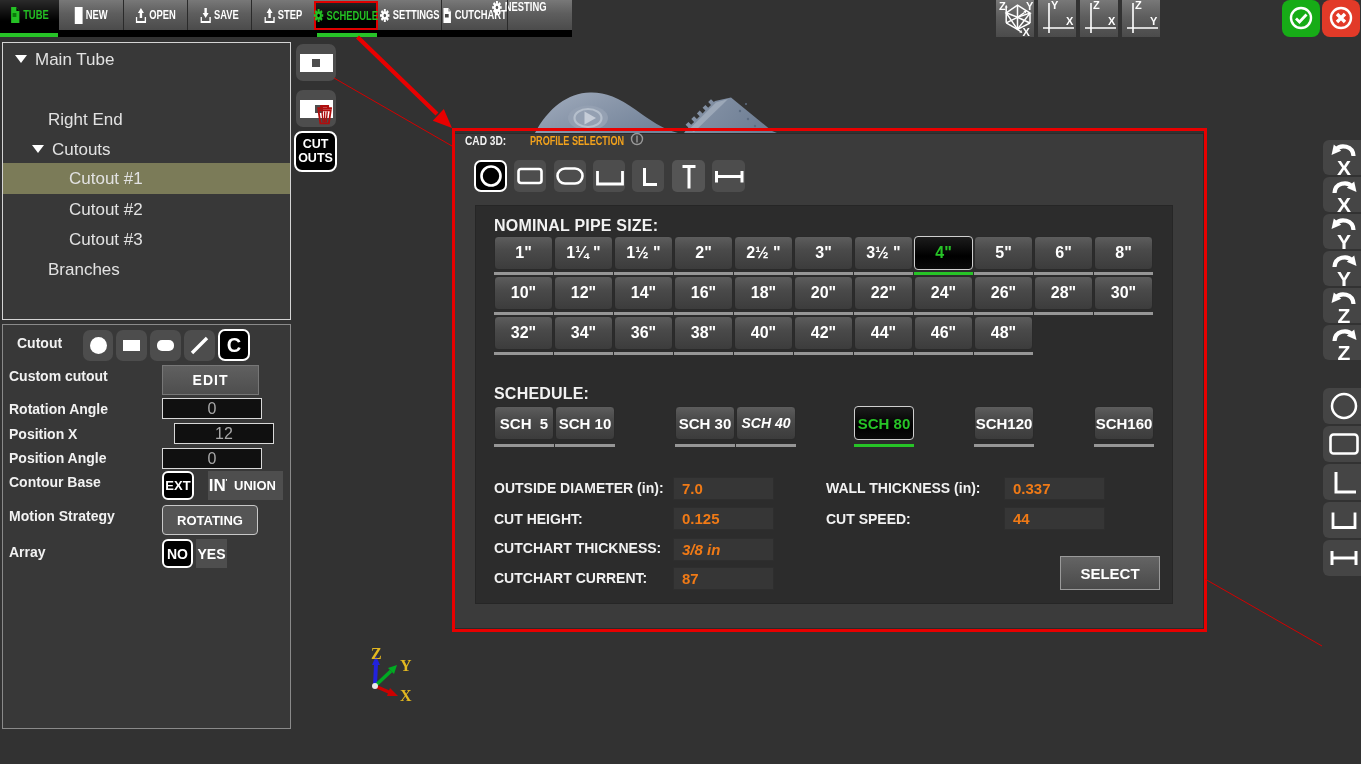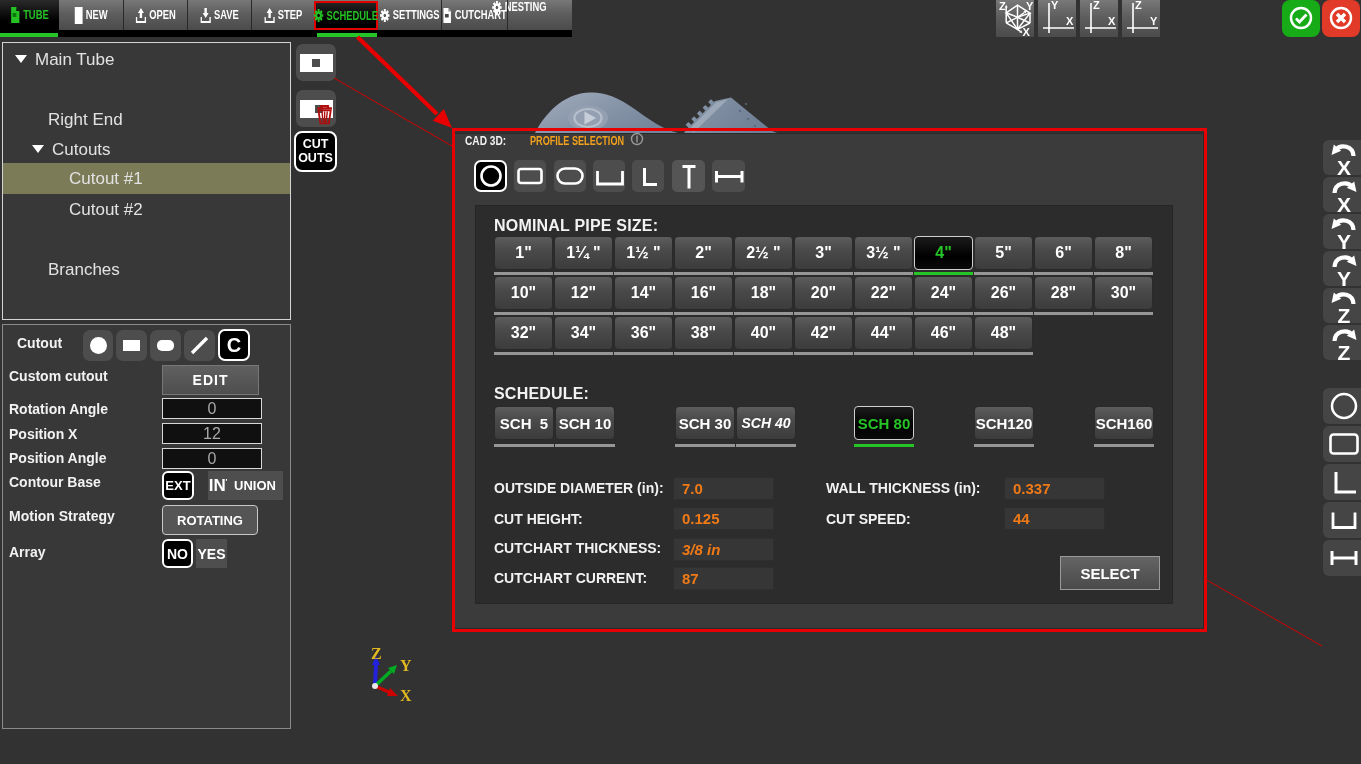--- a/index.html
+++ b/index.html
@@ -226,20 +226,21 @@
       <circle cx="19" cy="18" r="10" stroke="#fff" stroke-width="2.4" fill="none"></circle>
       <path d="M15 14 L23 22 M23 14 L15 22" stroke="#fff" stroke-width="3.4" fill="none"></path>
     </svg>
 
 <div class="abs panel" style="left:2px;top:42px;width:289px;height:278px;border:1px solid #d4d4d4;box-sizing:border-box;">
  <div class="treeitem" style="top:2px;"><span style="margin-left:12px;"><span class="tri"></span>Main Tube</span></div>
  <div class="treeitem" style="top:62px;"><span style="margin-left:45px;">Right End</span></div>
  <div class="treeitem" style="top:92px;"><span style="margin-left:29px;"><span class="tri"></span>Cutouts</span></div>
  <div class="treeitem" style="top:120px;background:#7b7b58;height:31px;line-height:31px;"><span style="margin-left:66px;">Cutout #1</span></div>
  <div class="treeitem" style="top:152px;"><span style="margin-left:66px;">Cutout #2</span></div>
+ <div class="treeitem" style="top:182px;"><span style="margin-left:66px;">Cutout #3</span></div>
  <div class="treeitem" style="top:212px;"><span style="margin-left:45px;">Branches</span></div>
 </div>
 
 <div class="abs panel" style="left:2px;top:324px;width:289px;height:405px;border:1px solid #8a8a8a;box-sizing:border-box;"></div>
 <div class="plabel" style="top:335px;margin-left:8px;">Cutout</div>
 <div class="sqbtn" style="left:83px;top:330px;width:30px;height:31px;">
       <div style="width:17px;height:17px;border-radius:50%;background:#fff;"></div>
     </div>
 <div class="sqbtn" style="left:116px;top:330px;width:31px;height:31px;">
       <div style="width:17px;height:11px;background:#fff;"></div>
@@ -251,21 +252,21 @@
       <svg width="31" height="31">
         <path d="M8 23 L23 8" stroke="#fff" stroke-width="3.4"></path>
       </svg>
     </div>
 <div class="sqbtn selbtn" style="left:218px;top:329px;width:32px;height:32px;box-sizing:border-box;color:#fff;font-weight:bold;font-size:20px;">C</div>
 <div class="plabel" style="top:368px;">Custom cutout</div>
 <div class="graybtn" style="left:162px;top:365px;width:95px;height:28px;background:linear-gradient(#606060,#4e4e4e);border:1px solid #777;font-size:14px;letter-spacing:1px;">EDIT</div>
 <div class="plabel" style="top:401px;">Rotation Angle</div>
 <div class="inputbox" style="left:162px;top:398px;width:98px;height:19px;line-height:19px;">0</div>
 <div class="plabel" style="top:426px;">Position X</div>
-<div class="inputbox" style="left:162px;top:423px;width:98px;height:19px;line-height:19px;">12</div>
+<div class="inputbox" style="left:174px;top:423px;width:98px;height:19px;line-height:19px;">12</div>
 <div class="plabel" style="top:450px;">Position Angle</div>
 <div class="inputbox" style="left:162px;top:448px;width:98px;height:19px;line-height:19px;">0</div>
 <div class="plabel" style="top:474px;">Contour Base</div>
 <div class="graybtn" style="left:162px;top:471px;width:32px;height:29px;background:#000;border:2px solid #fff;border-radius:6px;box-sizing:border-box;font-size:13px;">EXT</div>
 <div class="graybtn" style="left:208px;top:471px;width:29px;height:29px;font-size:17px;">INT</div>
 <div class="graybtn" style="left:227px;top:471px;width:56px;height:29px;font-size:13px;">UNION</div>
 <div class="plabel" style="top:508px;">Motion Strategy</div>
 <div class="graybtn" style="left:162px;top:505px;width:94px;height:28px;background:#555;border:1.5px solid #c8c8c8;border-radius:4px;font-size:13px;">ROTATING</div>
 <div class="plabel" style="top:544px;">Array</div>
 <div class="graybtn" style="left:162px;top:539px;width:31px;height:29px;background:#000;border:2px solid #fff;border-radius:6px;box-sizing:border-box;font-size:14px;">NO</div>

